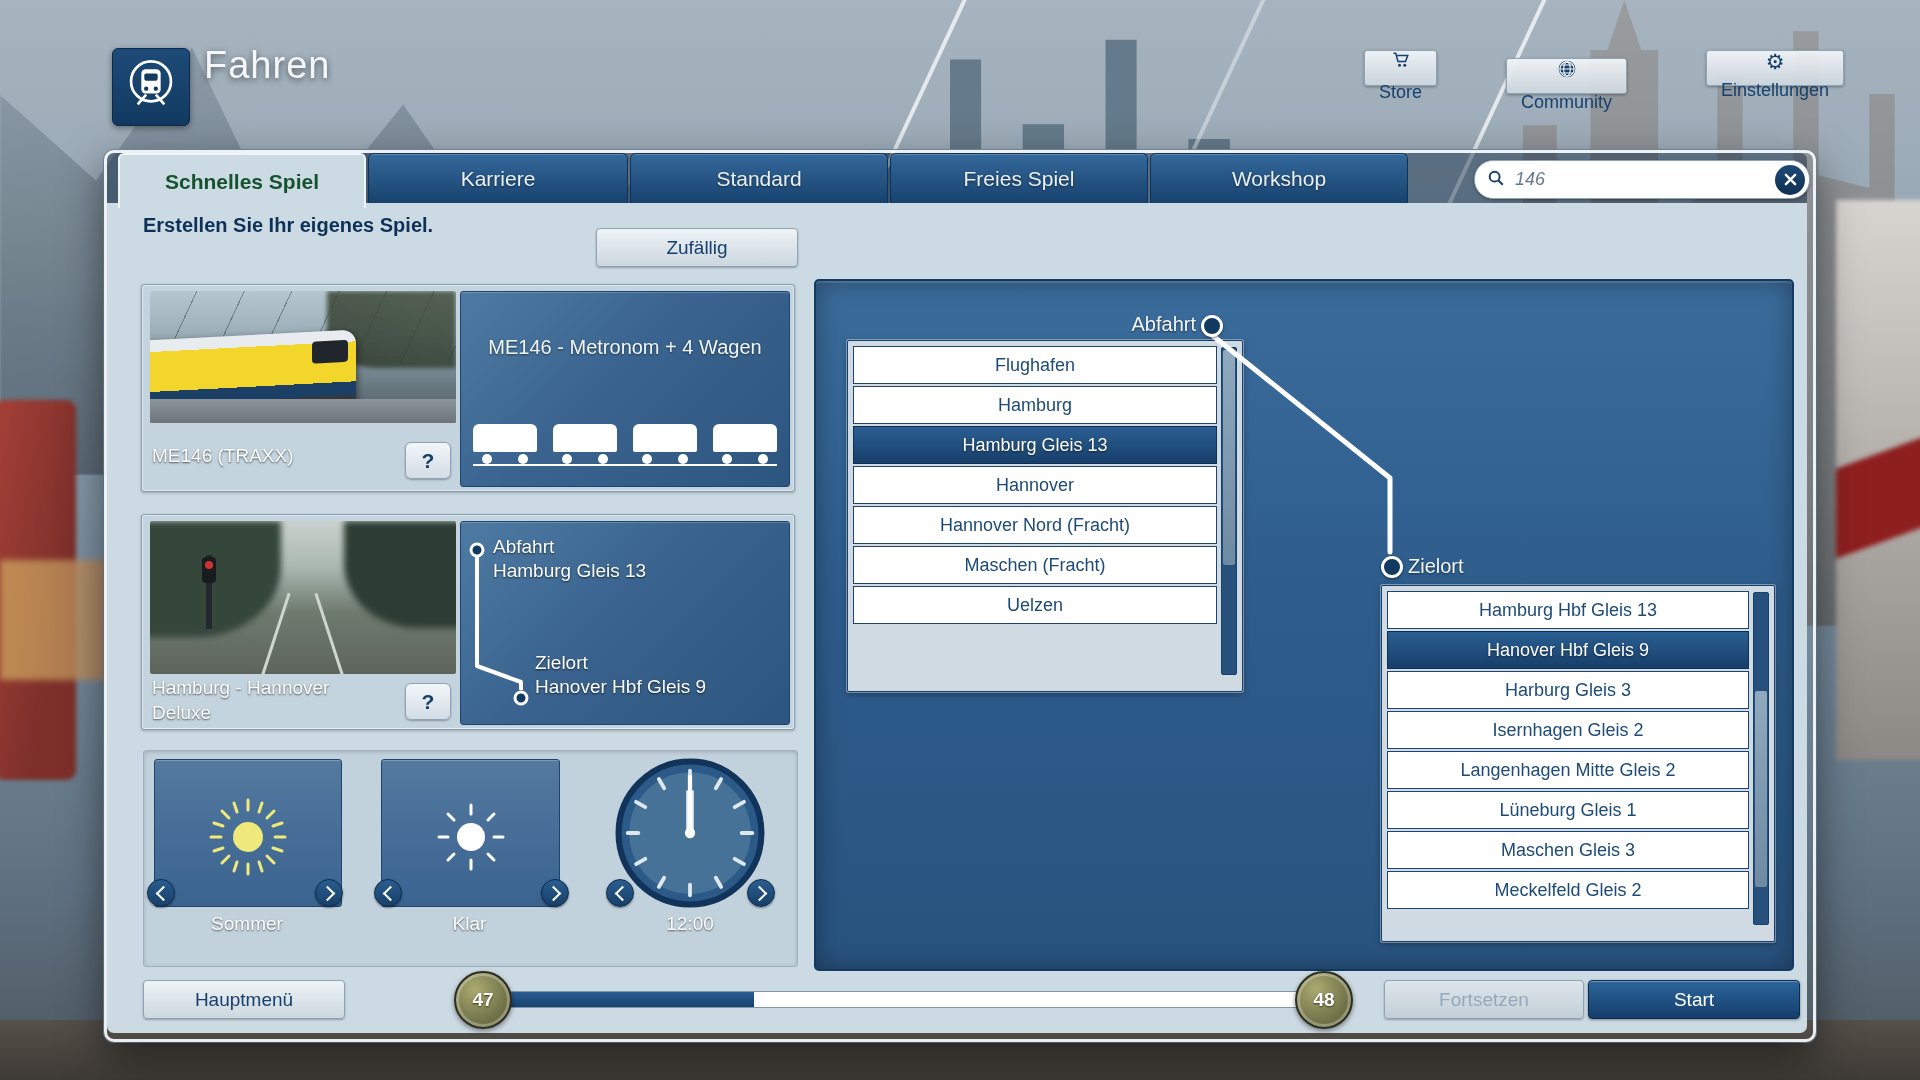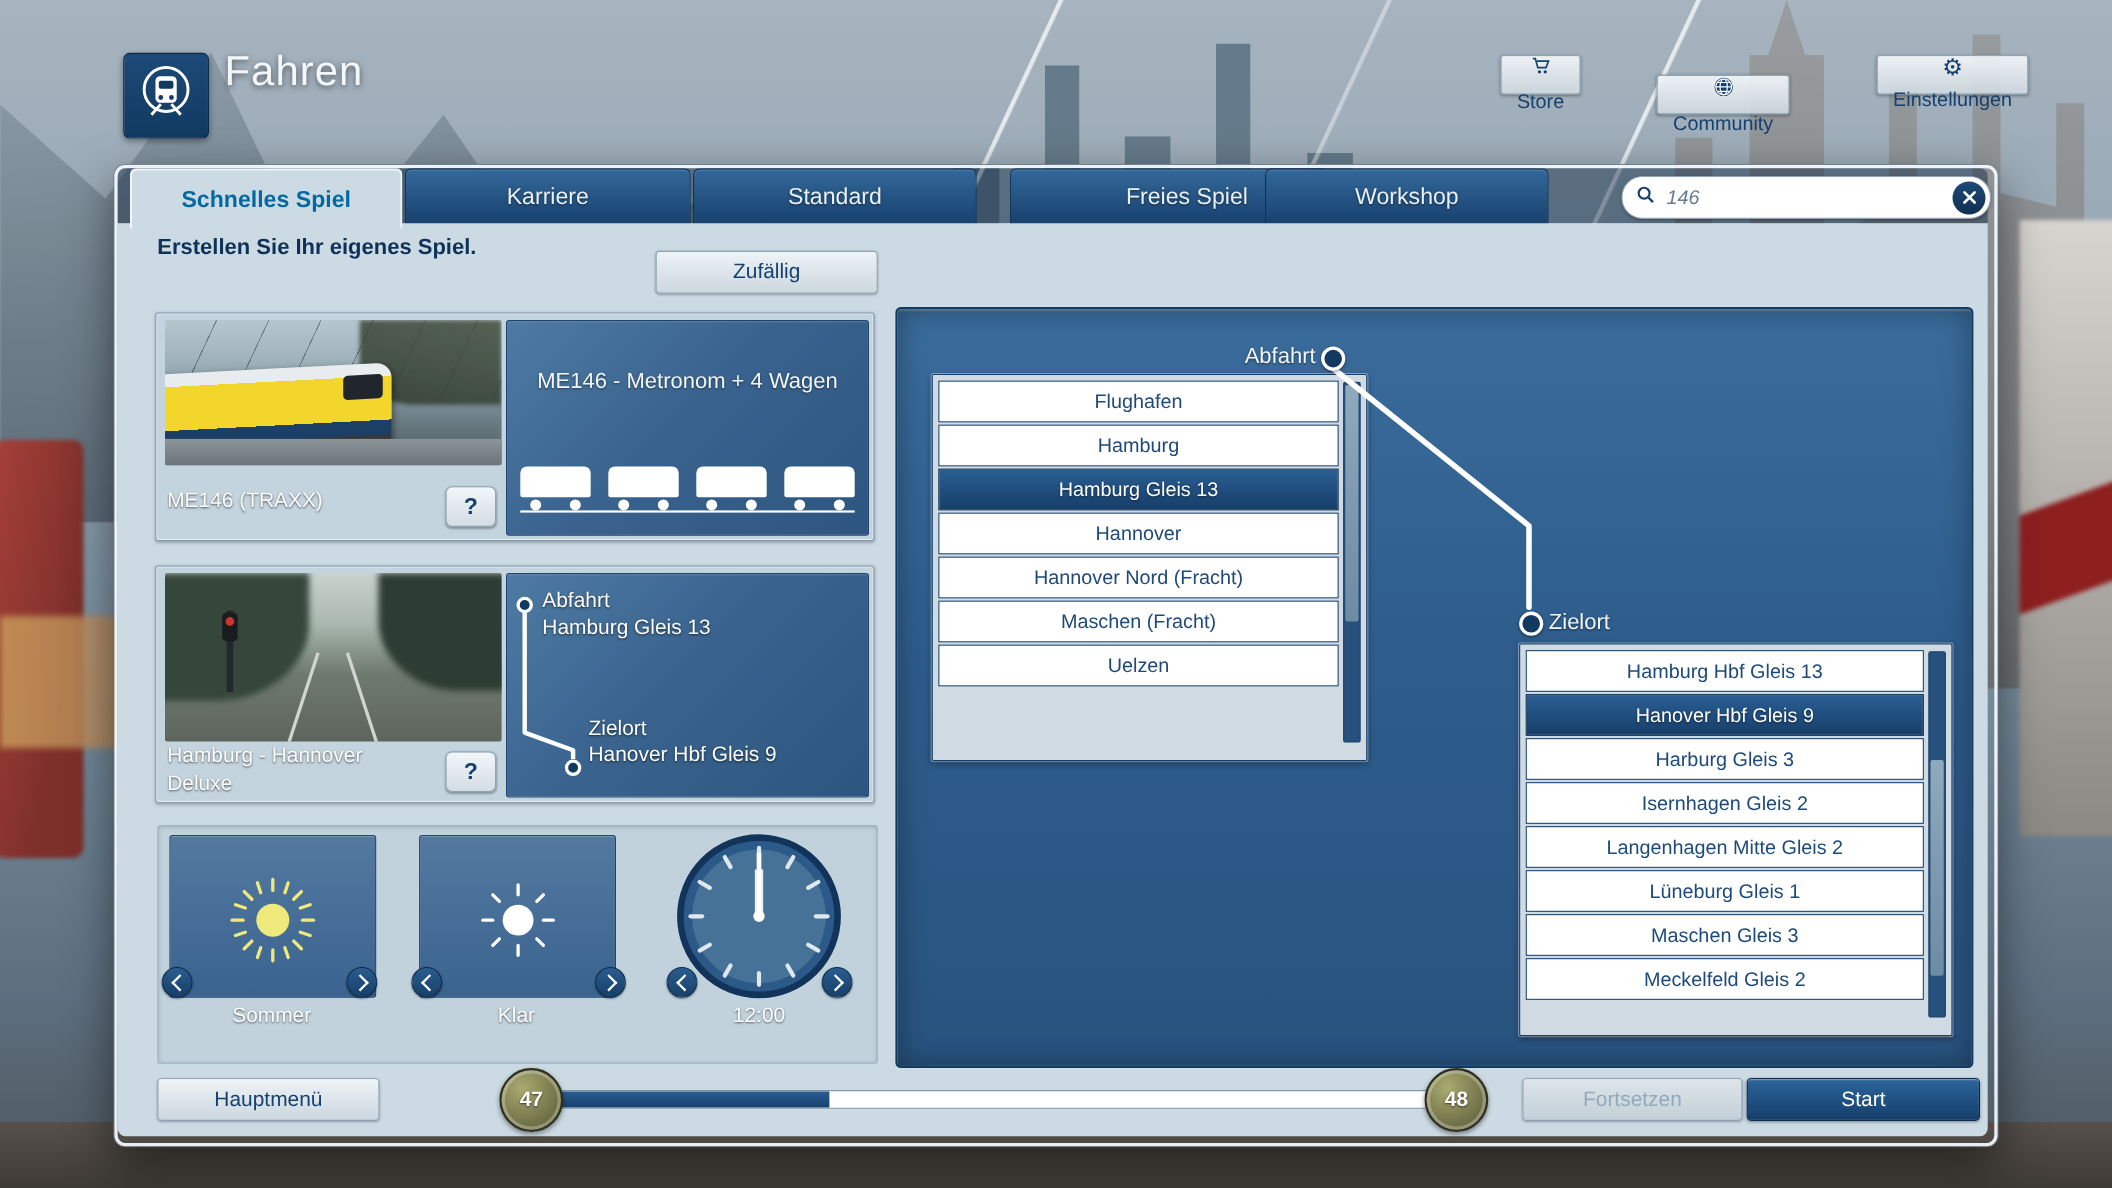--- a/index.html
+++ b/index.html
@@ -45,21 +45,21 @@
     padding:0 14px;color:#16406d;font-size:18px;cursor:pointer;box-shadow:0 1px 3px rgba(0,0,0,.35);flex-direction:column;}
   .gear-glyph{font-size:21px;line-height:1;color:#16406d;}
 
   
   .outer-frame{left:104px;top:150px;width:1706px;height:886px;border:3px solid rgba(243,247,250,.95);
     border-radius:10px;box-shadow:0 16px 42px rgba(0,0,0,.5), 0 0 0 1px #7d92a4;}
   .tabstrip{left:107px;top:153px;width:1700px;height:50px;background:rgba(12,36,63,.45);border-radius:7px 7px 0 0;}
   .tab{top:153px;height:50px;background:linear-gradient(180deg,#33689a,#17416e);border:1px solid #0f3258;border-bottom:none;
     border-radius:6px 6px 0 0;color:#e9f1f7;font-size:21px;display:flex;align-items:center;justify-content:center;
     cursor:pointer;text-shadow:0 1px 2px rgba(0,0,0,.5);box-shadow:inset 0 1px 0 rgba(255,255,255,.22);z-index:2;}
-  .tab.active{background:#ccdae4;color:#0369a1;font-weight:bold;text-shadow:none;height:53px;
+  .tab.active{background:#ccdae4;color:#14532d;font-weight:bold;text-shadow:none;height:53px;
     border:2px solid #f0f5f8;border-bottom:none;box-shadow:none;z-index:4;}
   .panel-body{left:107px;top:203px;width:1700px;height:830px;background:#ccdae4;border-radius:0 0 7px 7px;z-index:3;}
 
   .search-box{left:1474px;top:160px;width:318px;height:37px;background:#fff;border-radius:19px;
     border:1px solid #8fa5b5;display:flex;align-items:center;padding:0 4px 0 12px;z-index:5;box-shadow:0 1px 3px rgba(0,0,0,.35);}
   .search-box input{flex:1;background:transparent;border:none;outline:none;font-style:italic;
     color:#667b8c;font-size:18px;font-family:inherit;margin-left:8px;}
   .search-x{width:30px;height:30px;border-radius:50%;background:linear-gradient(180deg,#1d4a78,#102f52);
     display:flex;align-items:center;justify-content:center;cursor:pointer;flex:0 0 auto;}
 
@@ -184,21 +184,21 @@
   <div class="abs hdr-btn" style="left:1364px;top:50px;">
     <span>
       <svg viewBox="0 0 24 24" width="18" height="18">
           <path d="M2 3h3l3 11h10l3-8H7" fill="none" stroke="#16406d" stroke-width="2"></path>
           <circle cx="10" cy="19" r="2" fill="#16406d"></circle>
           <circle cx="17" cy="19" r="2" fill="#16406d"></circle>
         </svg>
     </span>
     <span>Store</span>
   </div>
-  <div class="abs hdr-btn" style="left:1506px;top:68px;">
+  <div class="abs hdr-btn" style="left:1506px;top:58px;">
     <span>
       <svg viewBox="0 0 24 24" width="20" height="20">
           <circle cx="12" cy="12" r="10" fill="#16406d"></circle>
           <g stroke="#fff" stroke-width="1.3" fill="none">
             <circle cx="12" cy="12" r="8.6"></circle>
             <ellipse cx="12" cy="12" rx="4" ry="8.6"></ellipse>
             <path d="M3.4 12h17.2M4.8 7.2h14.4M4.8 16.8h14.4"></path>
           </g>
         </svg>
     </span>
@@ -214,21 +214,21 @@
 
   <div class="abs tab active" style="left:118px;width:244px;">
     <span>Schnelles Spiel</span>
   </div>
   <div class="abs tab" style="left:368px;width:258px;justify-content:center;">
     <span>Karriere</span>
   </div>
   <div class="abs tab" style="left:630px;width:256px;">
     <span>Standard</span>
   </div>
-  <div class="abs tab" style="left:918px;width:256px;padding-left:32px;">
+  <div class="abs tab" style="left:890px;width:256px;">
     <span>Freies Spiel</span>
   </div>
   <div class="abs tab" style="left:1150px;width:256px;">
     <span>Workshop</span>
   </div>
 
   <div class="search-box abs">
     <span>
       <svg viewBox="0 0 20 20" width="18" height="18">
           <circle cx="8.5" cy="8.5" r="5.5" fill="none" stroke="#16406d" stroke-width="2.2"></circle>

